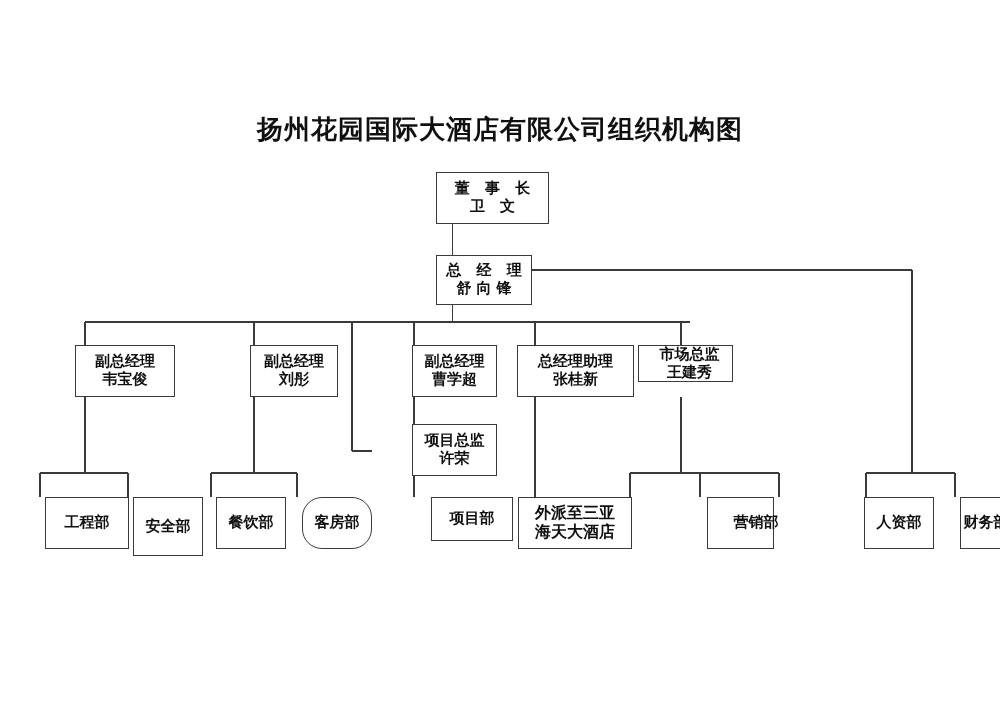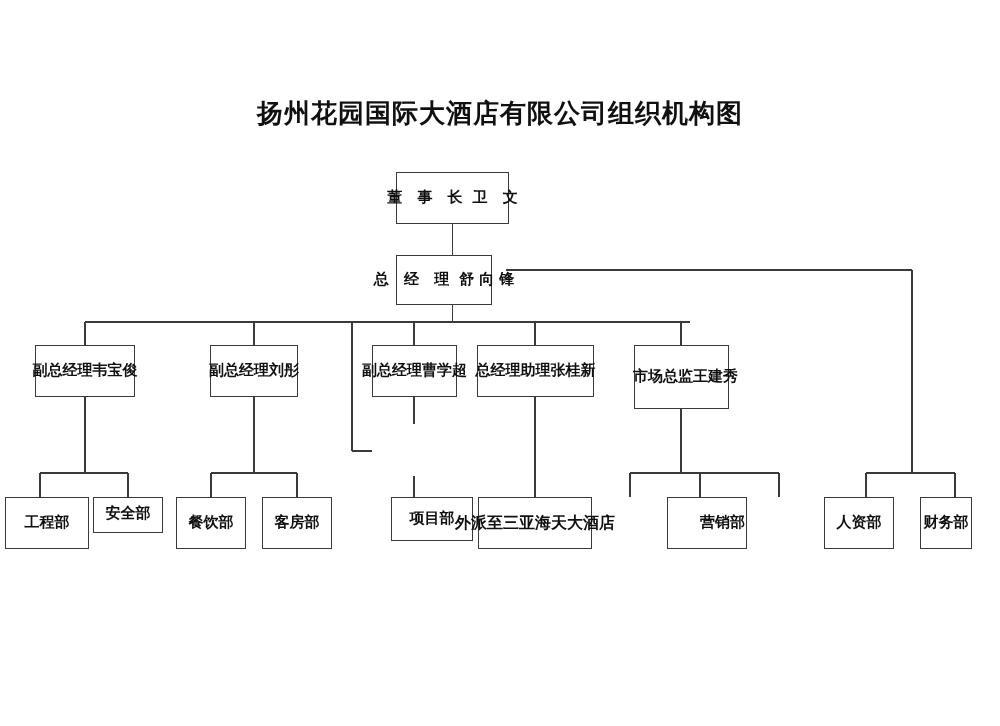--- a/index.html
+++ b/index.html
@@ -15,21 +15,21 @@
   #chart-root {
     position: relative;
     width: 1000px;
     height: 726px;
     background: #ffffff;
     overflow: hidden;
   }
   #chart-title {
     position: absolute;
     left: 0;
-    top: 96px;
+    top: 112px;
     width: 1000px;
     text-align: center;
     font-size: 26px;
     font-weight: bold;
     letter-spacing: 1px;
     color: #101010;
     font-family: "DejaVu Sans", "Liberation Sans", sans-serif;
     white-space: nowrap;
   }
   #connectors {
@@ -39,30 +39,31 @@
     width: 1000px;
     height: 726px;
     pointer-events: none;
   }
   .node {
     position: absolute;
     box-sizing: border-box;
     border: 1px solid #3a3a3a;
     background: #ffffff;
     display: flex;
-    flex-direction: row;
+    flex-direction: column;
     align-items: center;
     justify-content: center;
     font-size: 15px;
     font-weight: bold;
     line-height: 1.18;
     color: #101010;
     text-align: center;
     white-space: nowrap;
     z-index: 2;
+    margin-left: 40px;
   }
   .node .line1,
   .node .line2 {
     display: block;
   }
   .node.spaced .line1 {
     letter-spacing: 5px;
     text-indent: 5px;
   }
   .node.spaced .line2 {
@@ -155,53 +156,57 @@
   <div class="node" style="left:372px; top:345px; width:85px; height:52px;">
     <span class="line1">副总经理</span>
     <span class="line2">曹学超</span>
   </div>
 
   <div class="node" style="left:477px; top:345px; width:117px; height:52px;">
     <span class="line1">总经理助理</span>
     <span class="line2">张桂新</span>
   </div>
 
-  <div class="node" style="left:634px; top:345px; width:95px; height:64px;padding-left:8px;">
+  <div class="node" style="left:598px; top:345px; width:95px; height:37px;padding-left:8px;">
     <span class="line1">市场总监</span>
     <span class="line2">王建秀</span>
   </div>
 
+  <div class="node" style="left:372px; top:424px; width:85px; height:52px;">
+    <span class="line1">项目总监</span>
+    <span class="line2">许荣</span>
+  </div>
 
   <div class="node leaf" style="left:5px; top:497px; width:84px; height:52px;">
     <span class="line1">工程部</span>
   </div>
 
-  <div class="node leaf" style="left:93px; top:497px; width:70px; height:36px;font-family:Liberation Mono, monospace;">
+  <div class="node leaf" style="left:93px; top:497px; width:70px; height:59px;">
     <span class="line1">安全部</span>
   </div>
 
   <div class="node leaf" style="left:176px; top:497px; width:70px; height:52px;">
     <span class="line1">餐饮部</span>
   </div>
 
-  <div class="node leaf" style="left:262px; top:497px; width:70px; height:52px;">
+  <div class="node leaf" style="left:262px; top:497px; width:70px; height:52px;border-radius:20px;">
     <span class="line1">客房部</span>
   </div>
 
   <div class="node leaf" style="left:391px; top:497px; width:82px; height:44px;">
     <span class="line1">项目部</span>
   </div>
 
   <div class="node leaf small-text" style="left:478px; top:497px; width:114px; height:52px;">
     <span class="line1">外派至三亚</span>
     <span class="line2">海天大酒店</span>
   </div>
 
 
-  <div class="node leaf" style="left:667px; top:497px; width:80px; height:52px;padding-left:31px;">
+  <div class="node leaf" style="left:667px; top:497px; width:67px; height:52px;padding-left:31px;">
     <span class="line1">营销部</span>
   </div>
 
 
   <div class="node leaf" style="left:824px; top:497px; width:70px; height:52px;">
     <span class="line1">人资部</span>
   </div>
 
   <div class="node leaf" style="left:920px; top:497px; width:52px; height:52px;">
     <span class="line1">财务部</span>

